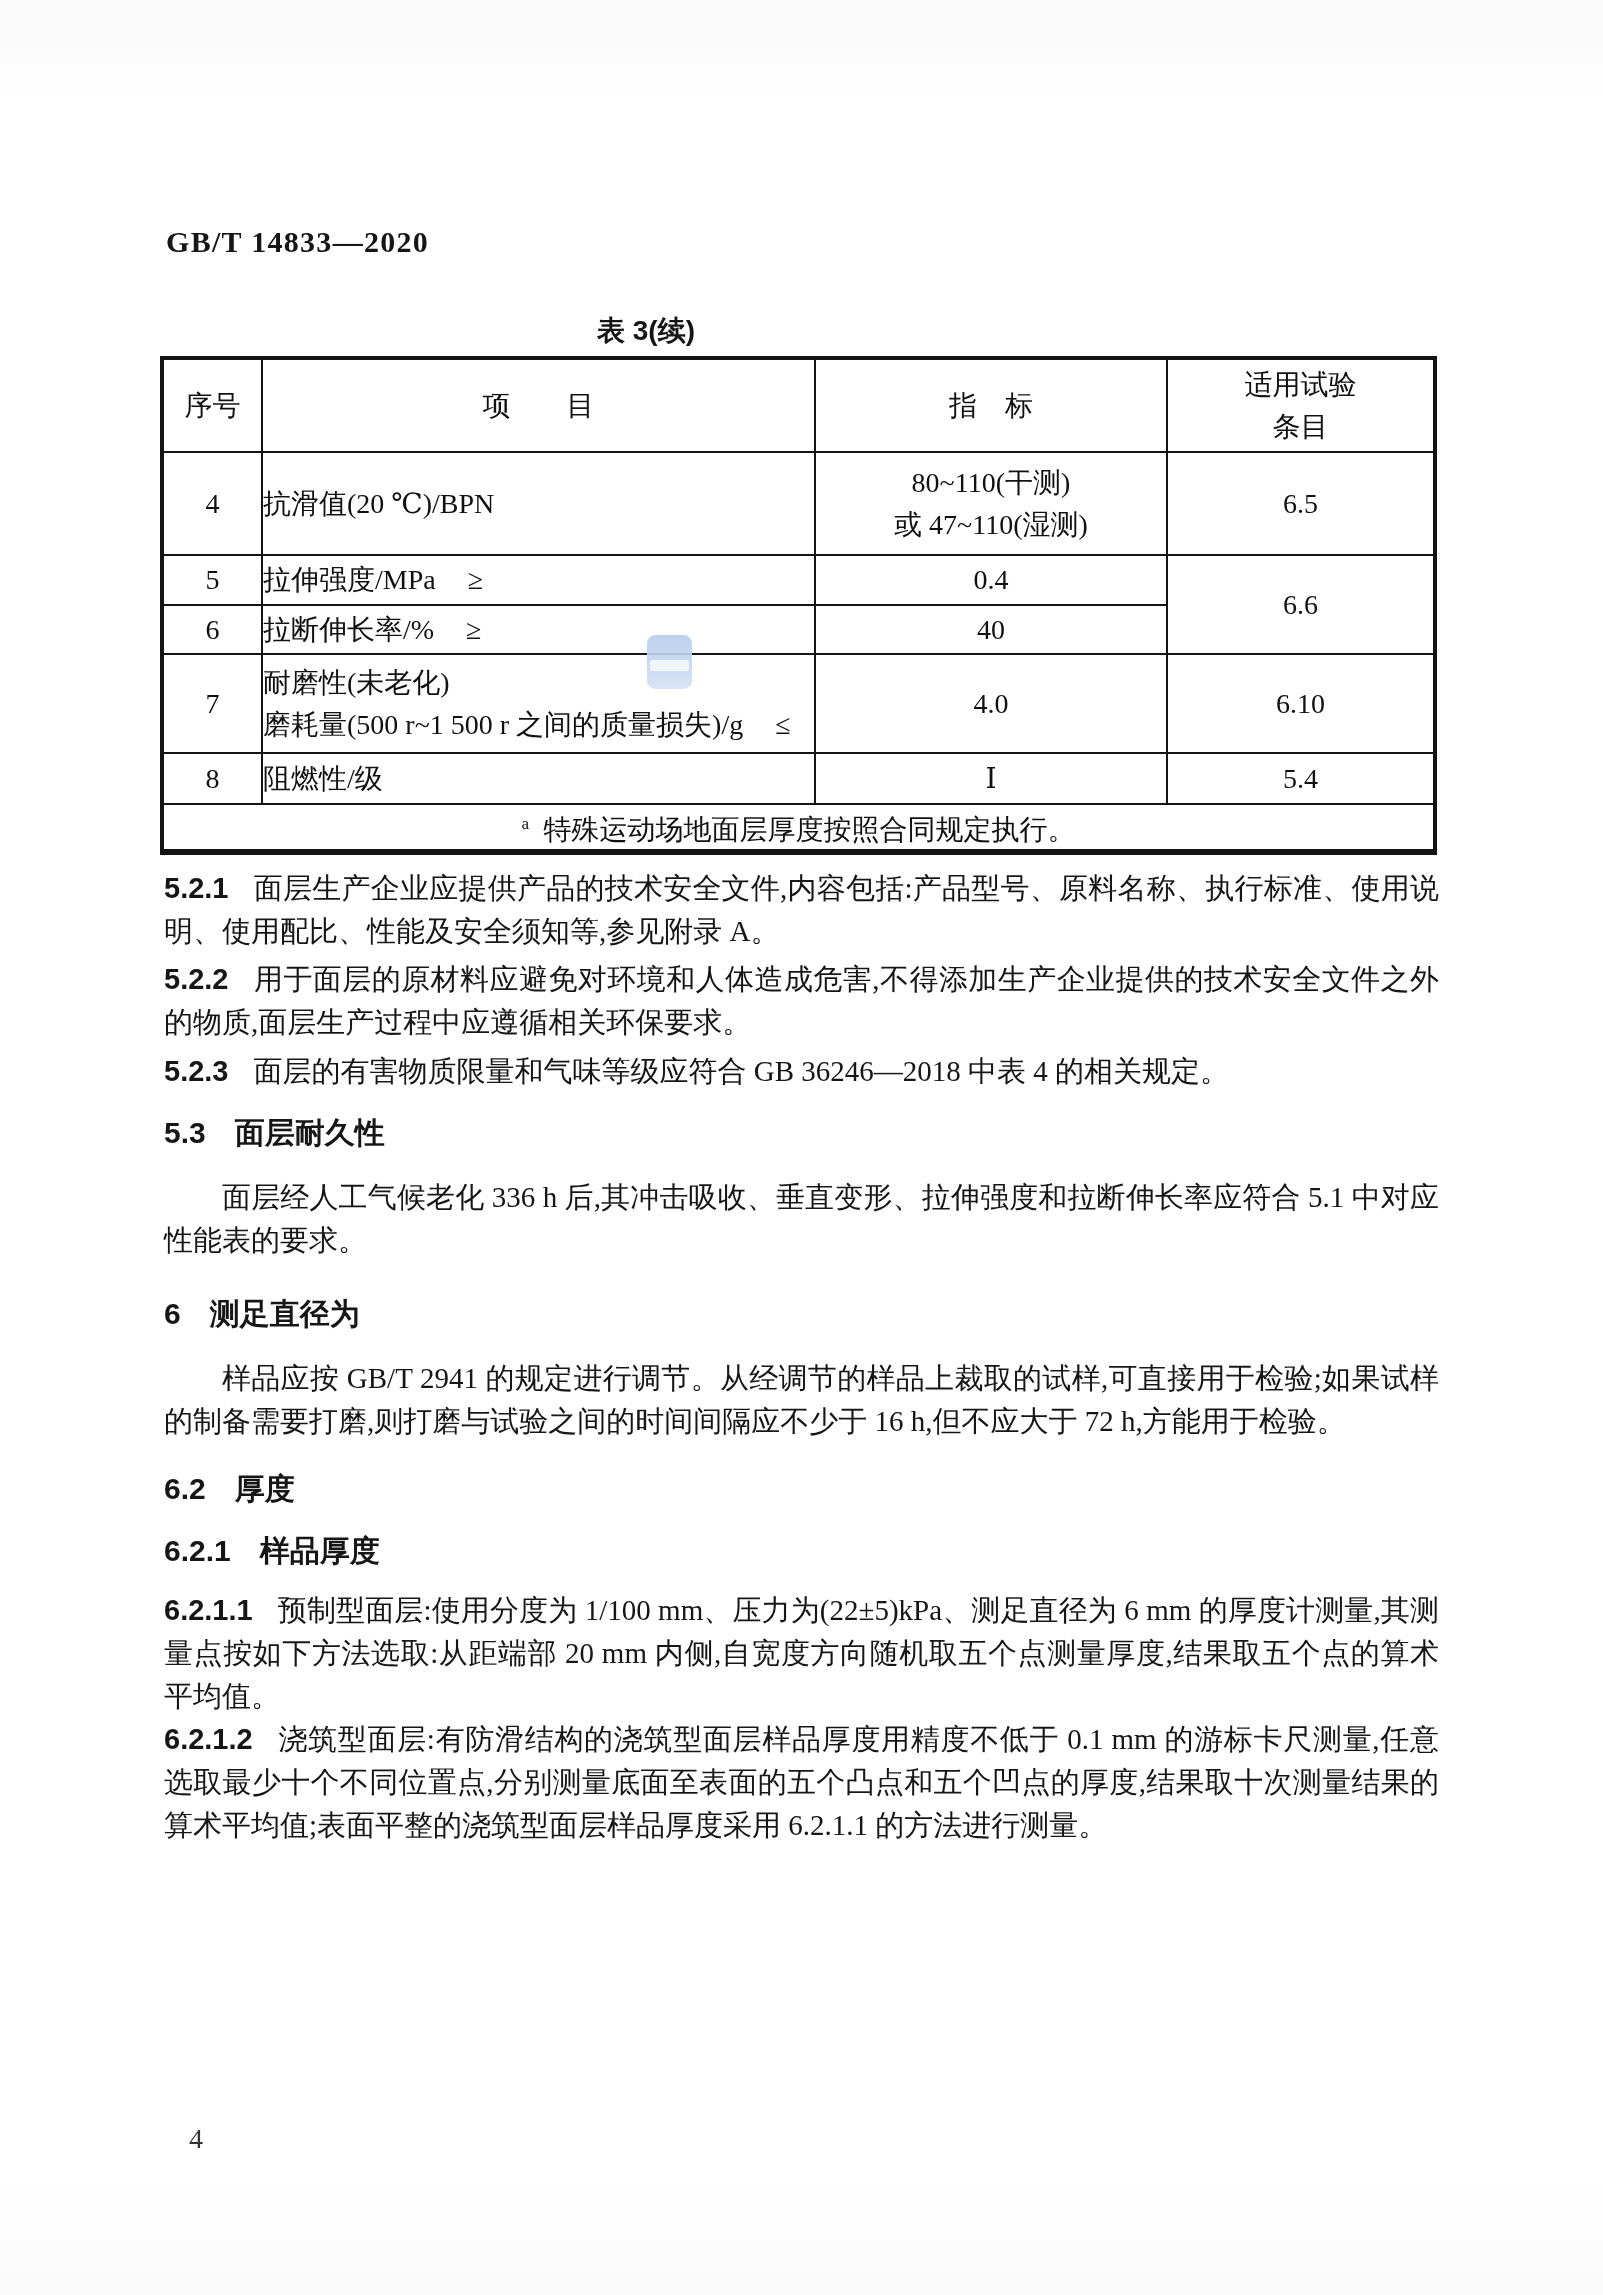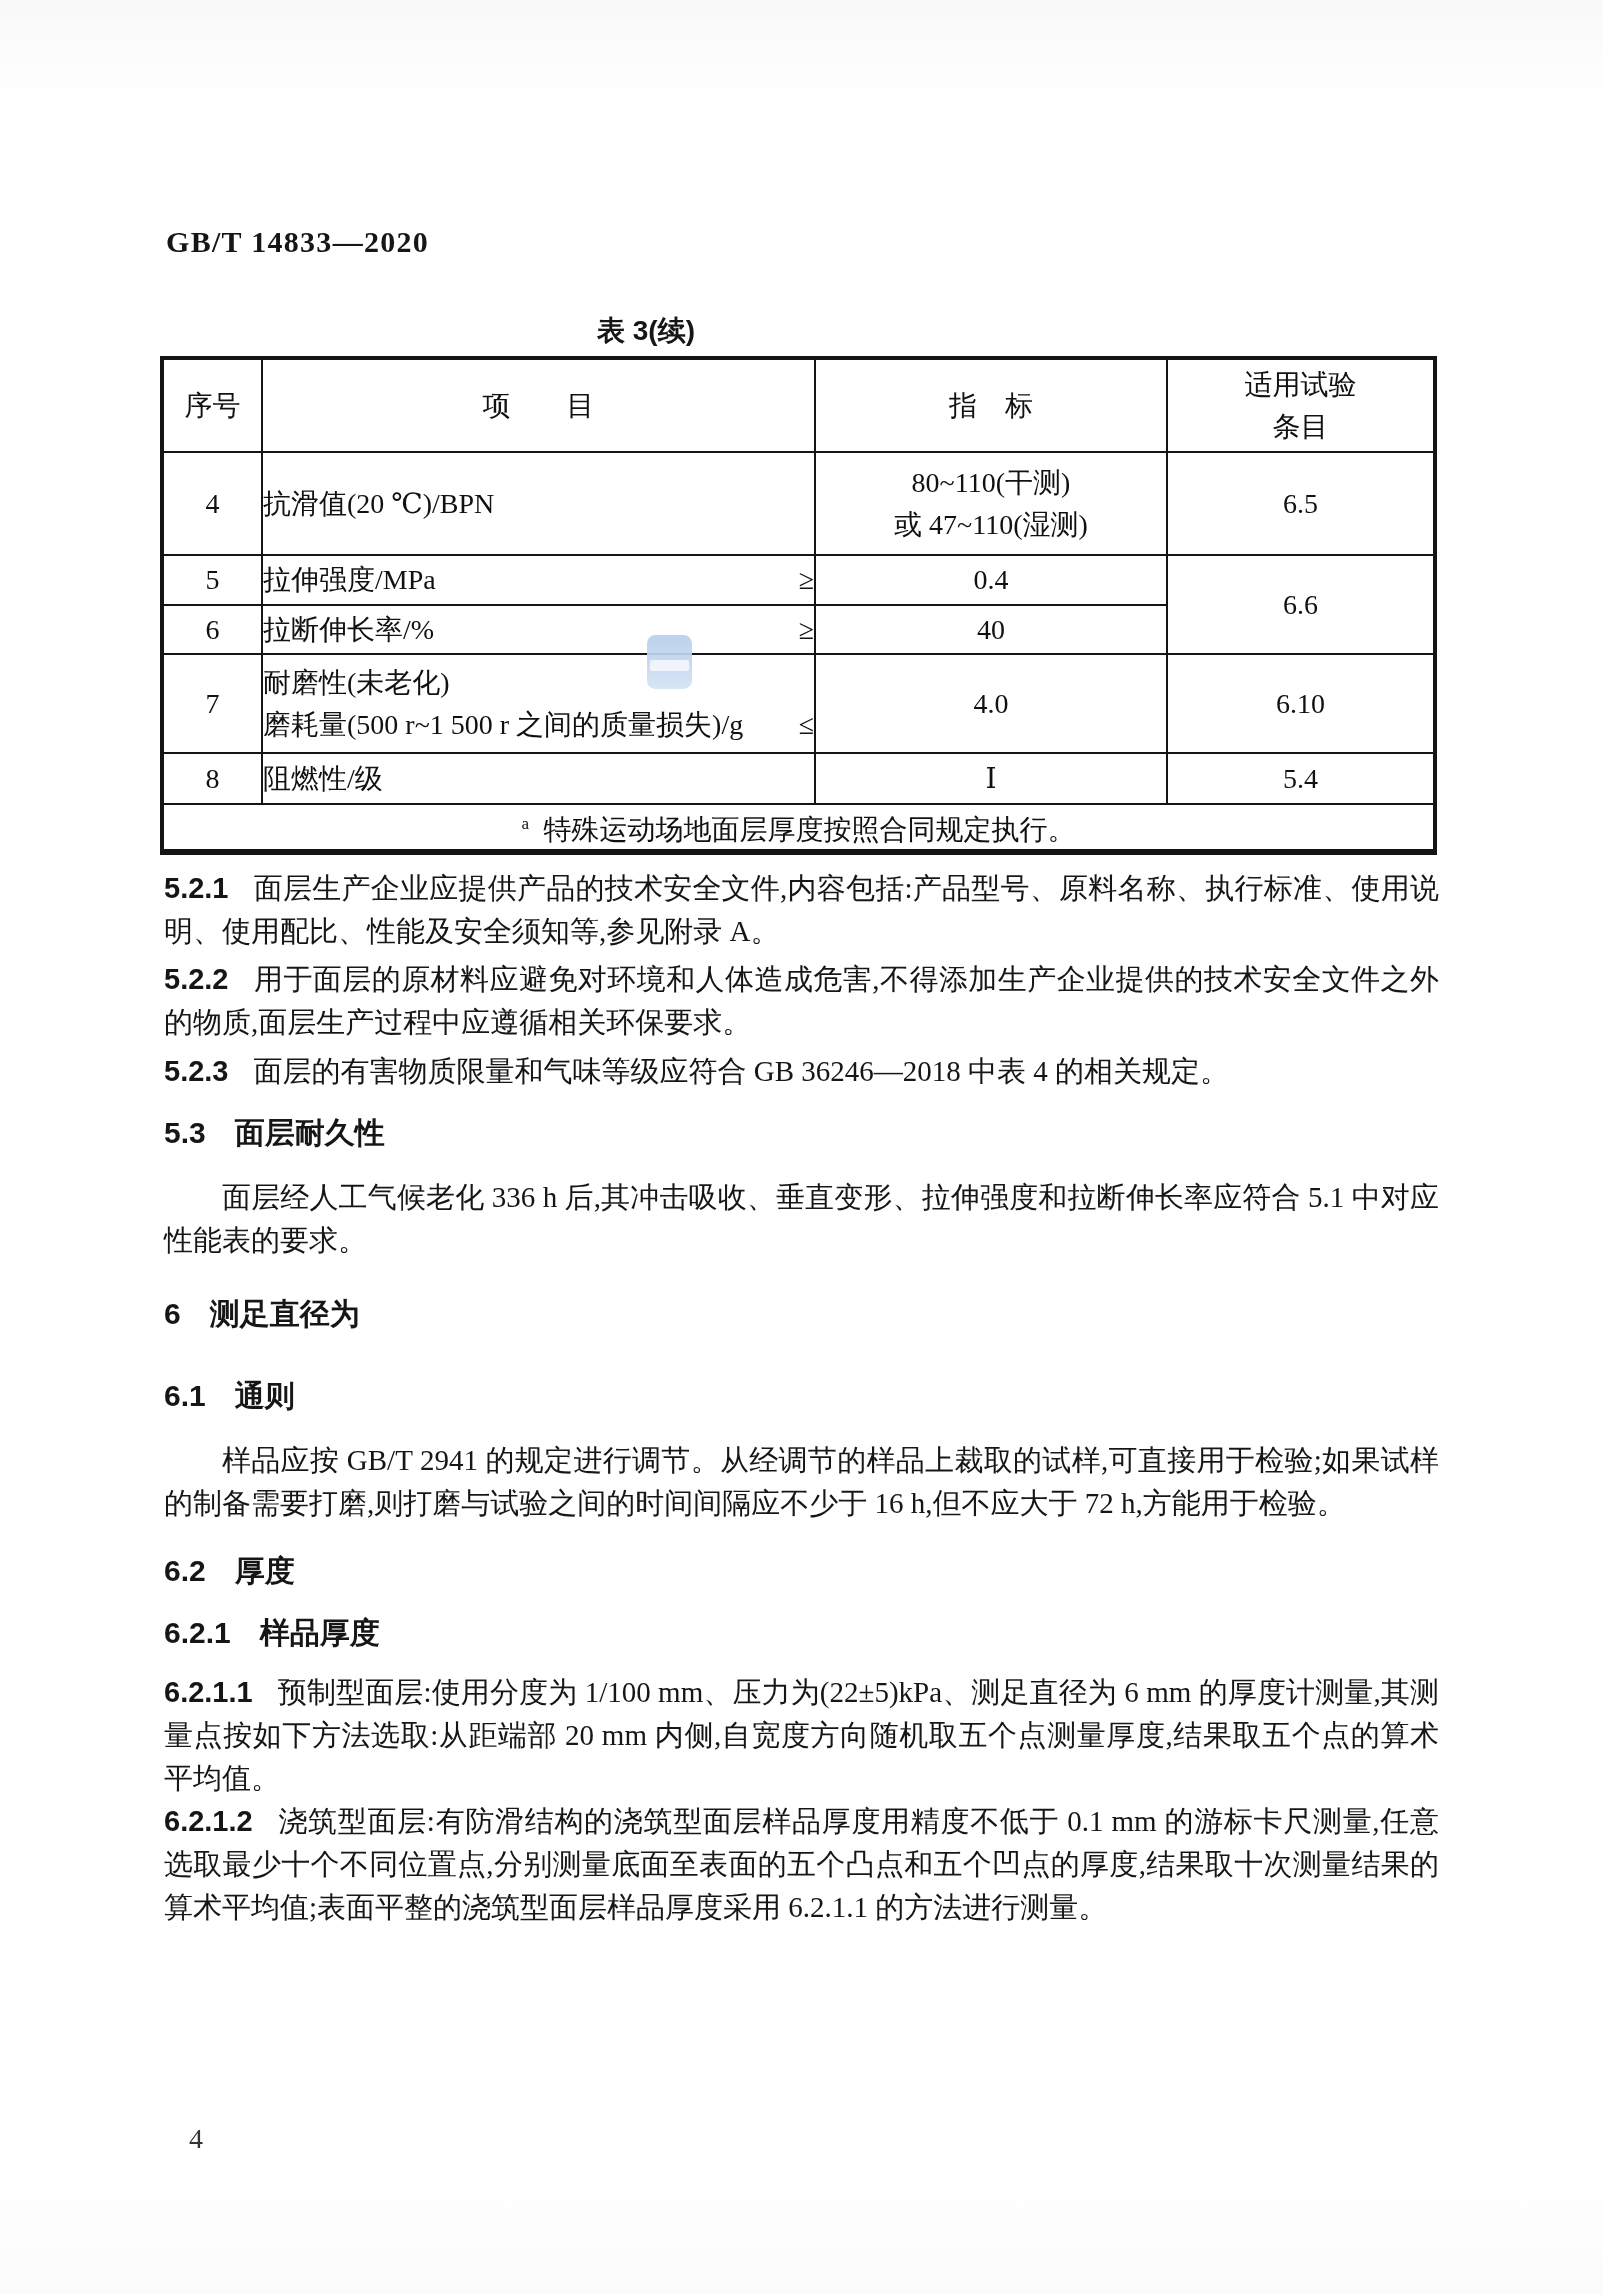--- a/index.html
+++ b/index.html
@@ -36,21 +36,21 @@
   col.c1{width:100px}col.c2{width:553px}col.c3{width:352px}col.c4{width:268px}
   tr.rh{height:94px}
   tr.r4{height:103px}
   tr.r5{height:50px}
   tr.r6{height:49px}
   tr.r7{height:99px}
   tr.r8{height:51px}
   tr.rf{height:48px}
   td.center{text-align:center;}
   td.item-cell{padding-left:18.4px;padding-right:12px;text-align:left;}
-  .item-flex{display:flex;justify-content:space-between;align-items:center;}
+  .item-flex{display:flex;justify-content:flex-start;align-items:center;gap:24px;}
   .sym{padding-left:8px;}
   .two-line div{line-height:42px;}
   td.footnote-cell{
     text-align:center;padding-left:34px;font-size:24px;color:#191919;
     border-top:2px solid #141414;
   }
   td.footnote-cell sup{font-size:17px;margin-right:14.5px;}
   .watermark{
     position:absolute;left:647px;top:635px;width:45px;height:54px;
     border-radius:8.5px;opacity:.92;
@@ -203,23 +203,20 @@
     <p class="heading" id="h53">
       <span class="hnum">5.3</span><span>面层耐久性</span>
     </p>
 
     <p class="indent" id="p53">面层经人工气候老化 336 h 后,其冲击吸收、垂直变形、拉伸强度和拉断伸长率应符合 5.1 中对应性能表的要求。</p>
 
     <p class="heading" id="h6">
       <span class="hnum">6</span><span>测足直径为</span>
     </p>
 
-    <p class="heading" id="h61">
-      <span class="hnum">6.1</span><span>通则</span>
-    </p>
 
     <p class="indent" id="p61">样品应按 GB/T 2941 的规定进行调节。从经调节的样品上裁取的试样,可直接用于检验;如果试样的制备需要打磨,则打磨与试验之间的时间间隔应不少于 16 h,但不应大于 72 h,方能用于检验。</p>
 
     <p class="heading" id="h62">
       <span class="hnum">6.2</span><span>厚度</span>
     </p>
 
     <p class="heading" id="h621">
       <span class="hnum">6.2.1</span><span>样品厚度</span>
     </p>

